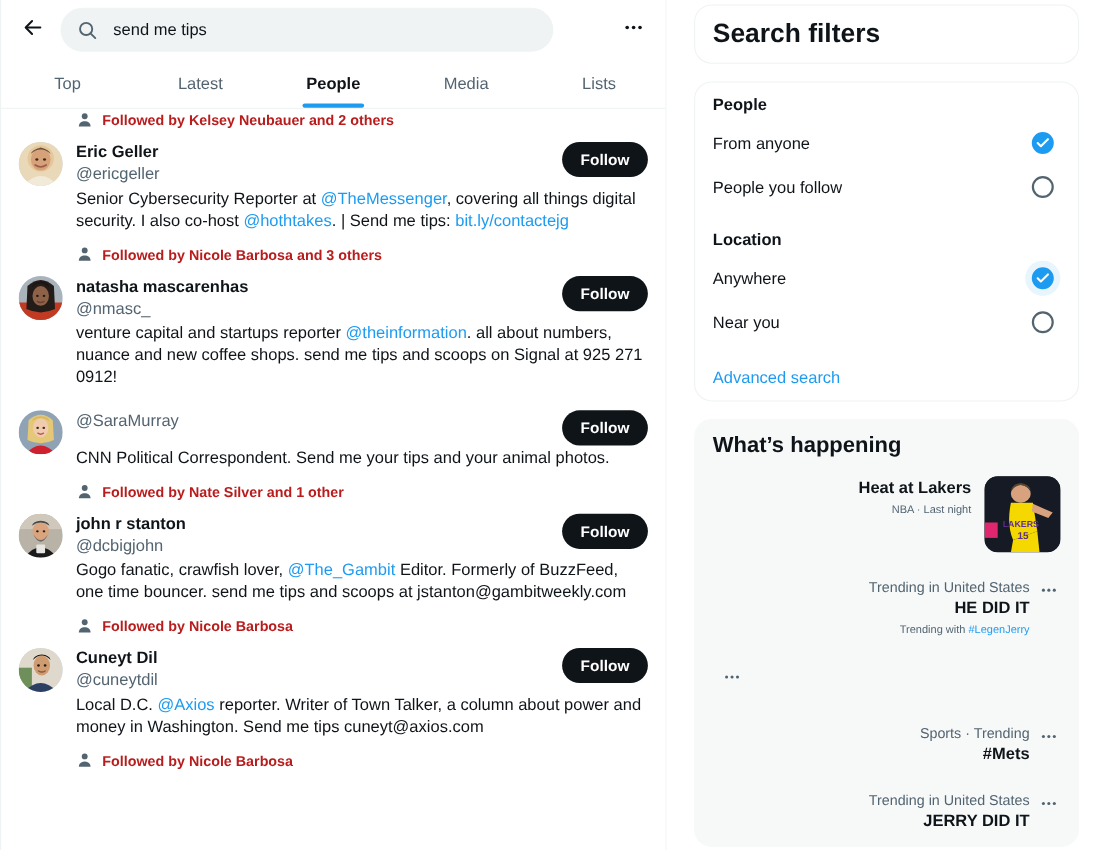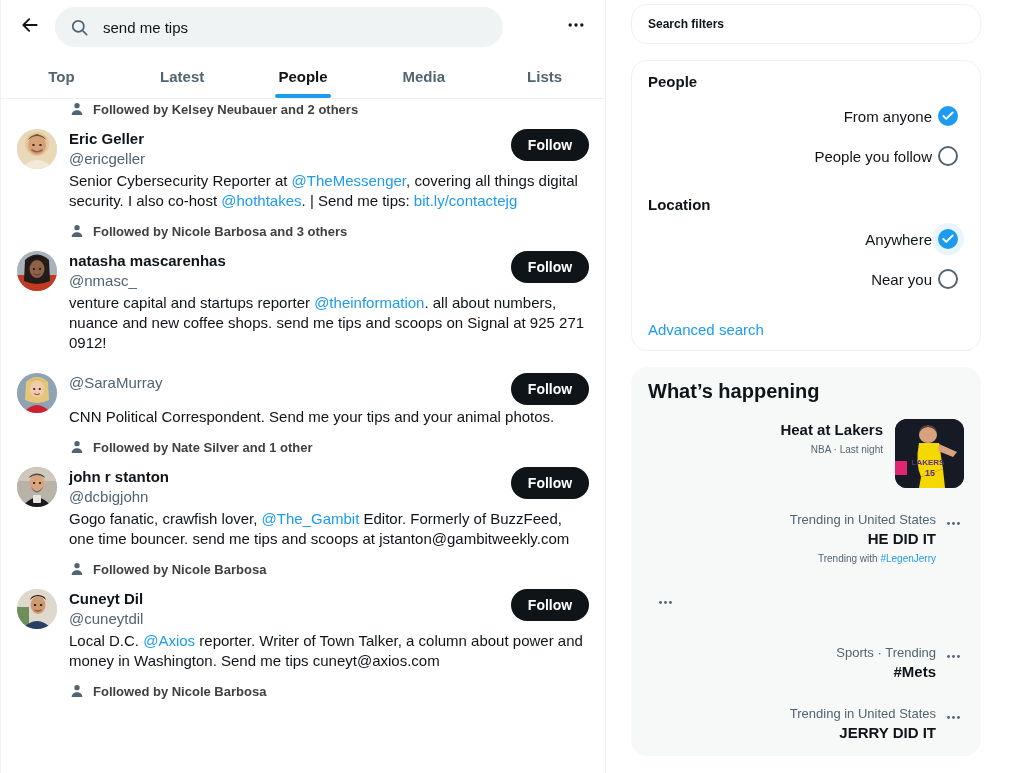--- a/index.html
+++ b/index.html
@@ -45,38 +45,38 @@
     width: 34px; height: 34px; border-radius: 50%; margin-left: auto;
     display: flex; align-items: center; justify-content: center;
     cursor: pointer; color: #0f1419; flex-shrink: 0;
   }
 
   
   .tabs { display: flex; height: 45px; border-bottom: 1px solid #eff3f4; flex-shrink: 0; }
   .tab {
     flex: 1; display: flex; align-items: center; justify-content: center;
     position: relative; cursor: pointer; font-size: 15px;
-    color: #536471; font-weight: bold;
+    color: #536471; font-weight: normal;
   }
   .tab.active { color: #0f1419; font-weight: bold; }
   .tab .underline {
     position: absolute; bottom: 0; height: 4px; width: 56px;
     border-radius: 9999px; background: transparent;
   }
   .tab.active .underline { background: #1d9bf0; }
 
   
   .people-list { flex: 1; overflow: hidden; }
   .person {
     display: flex; padding: 10px 16px 10px 16px;
     position: relative; cursor: pointer;
   }
   .followed-row {
     display: flex; align-items: center;
-    font-size: 13px; font-weight: bold; color: #404040;
+    font-size: 13px; font-weight: bold; color: #b91c1c;
     margin-left: 52px; margin-top: 2px; margin-bottom: 2px;
     padding: 0 16px;
   }
   .followed-icon { width: 16px; height: 16px; color: #536471; margin-right: 8px; flex-shrink: 0; display:flex;}
   .avatar {
     width: 40px; height: 40px; border-radius: 50%;
     flex-shrink: 0; margin-right: 12px; overflow: hidden;
     position: relative; background: #cfd9de;
   }
   .avatar svg { display: block; width: 100%; height: 100%; }
@@ -100,27 +100,27 @@
     width: 405px; height: 773px; background: #fff;
     padding: 0 0 0 25px; overflow: hidden;
   }
   .side-inner { width: 350px; padding-top: 4px; }
   .card {
     border: 1px solid #eff3f4; border-radius: 16px;
     margin-bottom: 16px; overflow: hidden;
   }
   .card.filled { background: #f7f9f9; border-color: #f7f9f9; }
   .card-title {
-    font-size: 12px; font-weight: bold; color: #0f1419;
+    font-size: 24px; font-weight: bold; color: #0f1419;
     padding: 12px 16px;
   }
   .filter-section { padding: 4px 16px 8px 16px; }
   .filter-head { font-size: 15px; font-weight: bold; color: #0f1419; padding: 8px 0 6px 0; }
   .filter-row {
-    display: flex; align-items: center; justify-content: flex-end;
+    display: flex; align-items: center; justify-content: space-between;
     padding: 4px 0; cursor: pointer; min-height: 30px;
   }
   .filter-label { font-size: 15px; color: #0f1419; }
   .radio-wrap { width: 32px; height: 32px; border-radius: 50%; display:flex; align-items:center; justify-content:center; flex-shrink:0;}
   .radio-wrap.hovered { background: #e8f5fd; }
   .radio {
     width: 20px; height: 20px; border-radius: 50%;
     border: 2px solid #536471; background: #fff;
     display: flex; align-items: center; justify-content: center;
     flex-shrink: 0;

